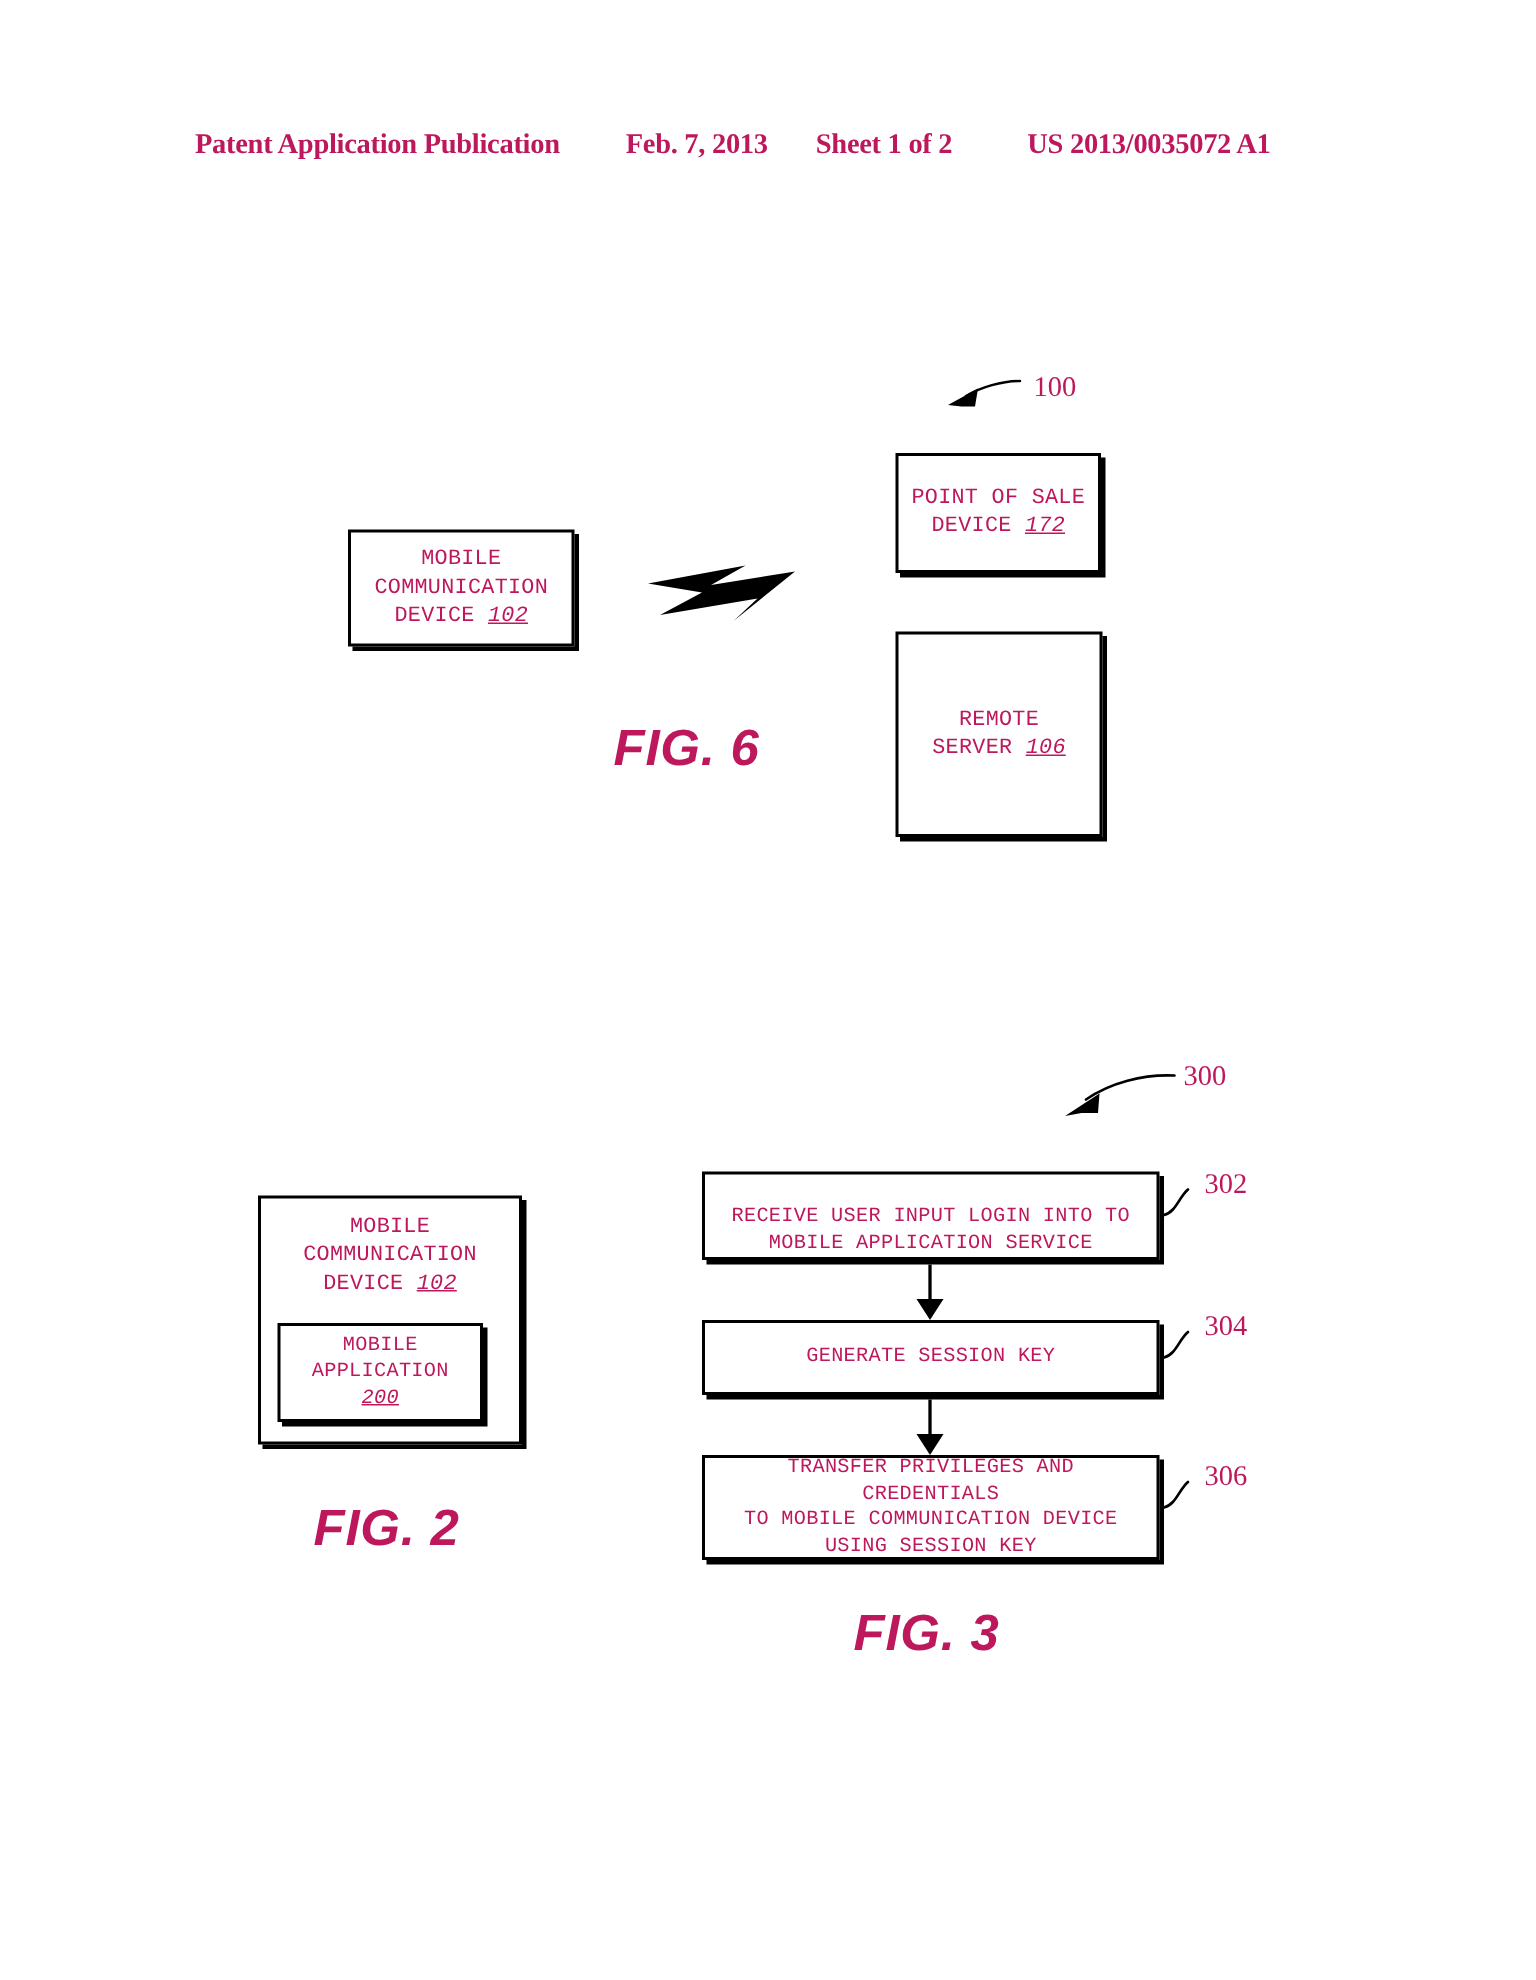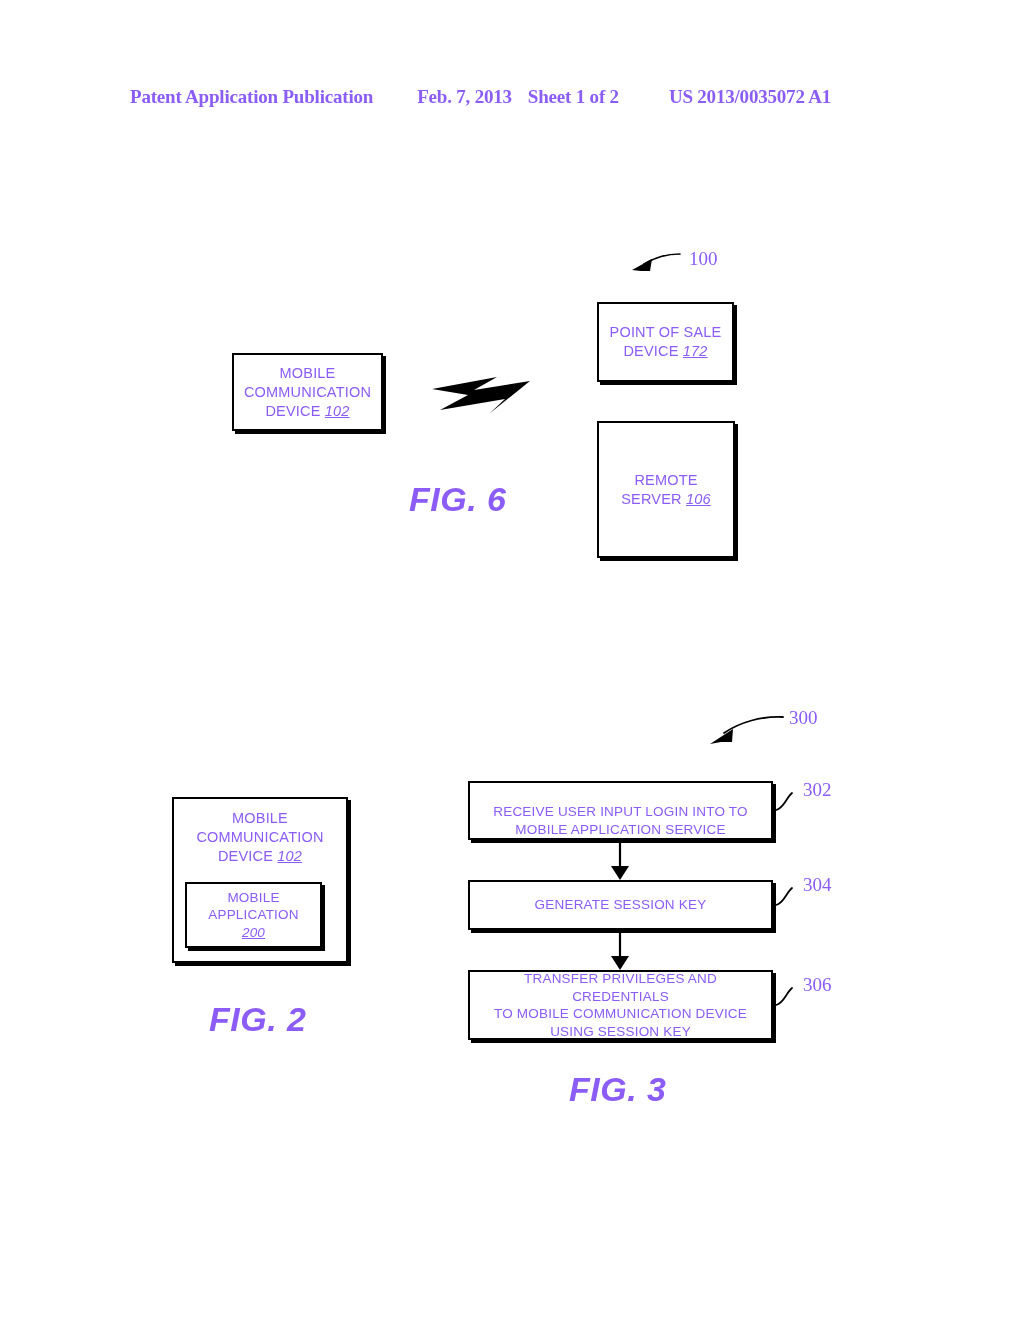--- a/index.html
+++ b/index.html
@@ -8,57 +8,57 @@
     padding: 0;
     background: #ffffff;
   }
   #page {
     position: relative;
     width: 1024px;
     height: 1320px;
     background: #ffffff;
     overflow: hidden;
     font-family: "Liberation Sans", sans-serif;
-    color: #8b5cf6;
+    color: #be185d;
   }
 
   
   #header {
     position: absolute;
     left: 130px;
     top: 86px;
     width: 760px;
     height: 26px;
     font-family: "Liberation Serif", serif;
     font-weight: bold;
     font-size: 19px;
     letter-spacing: -0.2px;
     white-space: nowrap;
     display: flex;
     align-items: baseline;
   }
   #header .h-pub   { flex: 0 0 auto; }
   #header .h-date  { flex: 0 0 auto; margin-left: 44px; }
-  #header .h-sheet { flex: 0 0 auto; margin-left: 16px; }
+  #header .h-sheet { flex: 0 0 auto; margin-left: 32px; }
   #header .h-num   { flex: 0 0 auto; margin-left: 50px; }
 
   
   .fig-box {
     position: absolute;
     box-sizing: border-box;
     background: #ffffff;
     border: 2.5px solid #000000;
     box-shadow: 3px 3px 0 0 #000000;
     display: flex;
     align-items: center;
     justify-content: center;
     text-align: center;
   }
   .fig-box .btxt {
-    font-family: Liberation Sans, sans-serif;
+    font-family: Liberation Mono, monospace;
     font-size: 14.5px;
     line-height: 19px;
     letter-spacing: 0.2px;
     padding: 0 6px;
   }
   .fig-box .btxt.small {
     font-size: 13.5px;
     line-height: 17.5px;
   }
   .refnum {

